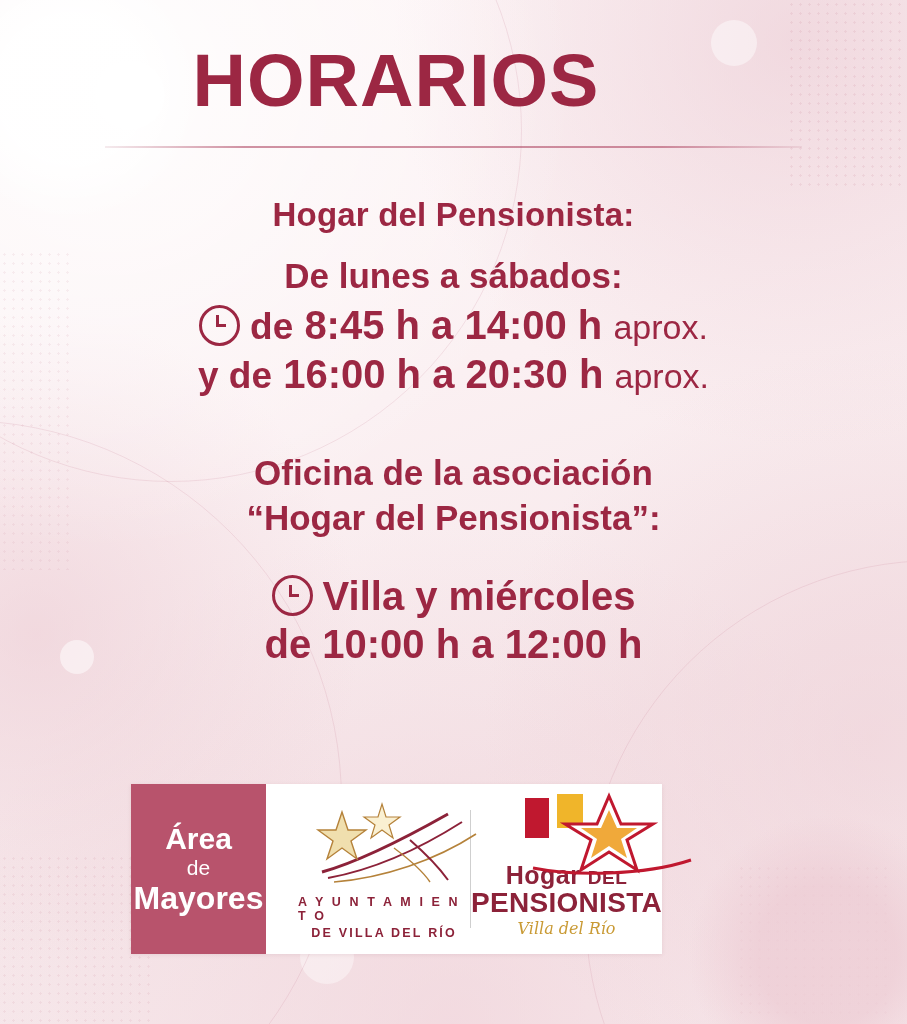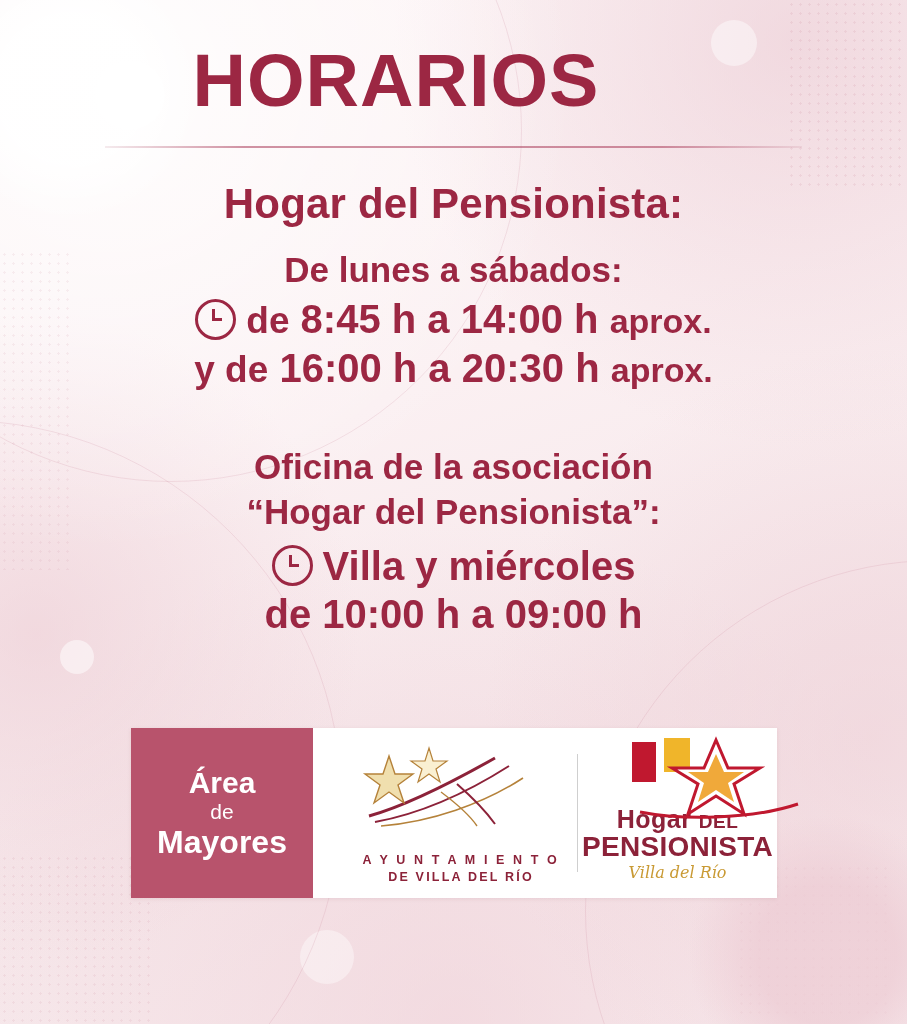--- a/index.html
+++ b/index.html
@@ -74,23 +74,23 @@
     position: absolute;
     top: 180px;
     left: 0;
     width: 907px;
     text-align: center;
     color: #9c2743;
   }
 
   .sec-head {
     font-weight: bold;
-    font-size: 42px;
+    font-size: 33px;
     letter-spacing: 0.2px;
-    margin: 0 0 22px 0;
+    margin: 16px 0 22px 0;
   }
   .sub-head {
     font-weight: bold;
     font-size: 35px;
     margin: 0 0 6px 0;
   }
 
   .line {
     display: flex;
     align-items: center;
@@ -98,21 +98,21 @@
     gap: 10px;
     margin: 2px 0;
     white-space: nowrap;
   }
   .line .txt {
     font-weight: bold;
     font-size: 40px;
     line-height: 1.15;
   }
   .line .txt .light {
-    font-weight: bold;
+    font-weight: normal;
     font-size: 34px;
   }
   .line .txt .small-pre {
     font-weight: bold;
     font-size: 37px;
   }
 
   .clock-icon {
     display: inline-block;
     width: 35px;
@@ -147,22 +147,22 @@
     font-weight: bold;
     font-size: 35px;
     margin: 0;
     line-height: 1.28;
   }
 
   
   .logo-bar {
     position: absolute;
     left: 131px;
-    top: 728px;
-    width: 646px;
+    top: 784px;
+    width: 531px;
     height: 170px;
     background: #ffffff;
     display: flex;
     box-shadow: 0 1px 4px rgba(140,80,100,0.12);
   }
   .logo-left {
     width: 182px;
     background: #b8536c;
     color: #ffffff;
     display: flex;
@@ -295,29 +295,29 @@
       <span class="txt">
         <span class="small-pre">y de</span>
         <span>16:00 h a 20:30 h</span>
         <span class="light">aprox.</span>
       </span>
     </div>
 
     <div class="gap-block"></div>
 
     <div class="office-head">Oficina de la asociación</div>
-    <div class="office-head" style="margin-bottom:8px;">“Hogar del Pensionista”:</div>
+    <div class="office-head" style="margin-bottom:32px;">“Hogar del Pensionista”:</div>
 
     <div class="line">
       <span class="clock-icon"></span>
       <span class="txt">Villa y miércoles</span>
     </div>
 
     <div class="line">
-      <span class="txt">de 10:00 h a 09:00 h</span>
+      <span class="txt">de 10:00 h a 12:00 h</span>
     </div>
 
   </div>
 
   <div class="logo-bar">
 
     <div class="logo-left">
       <div class="l1">Área</div>
       <div class="l2">de</div>
       <div class="l3">Mayores</div>

